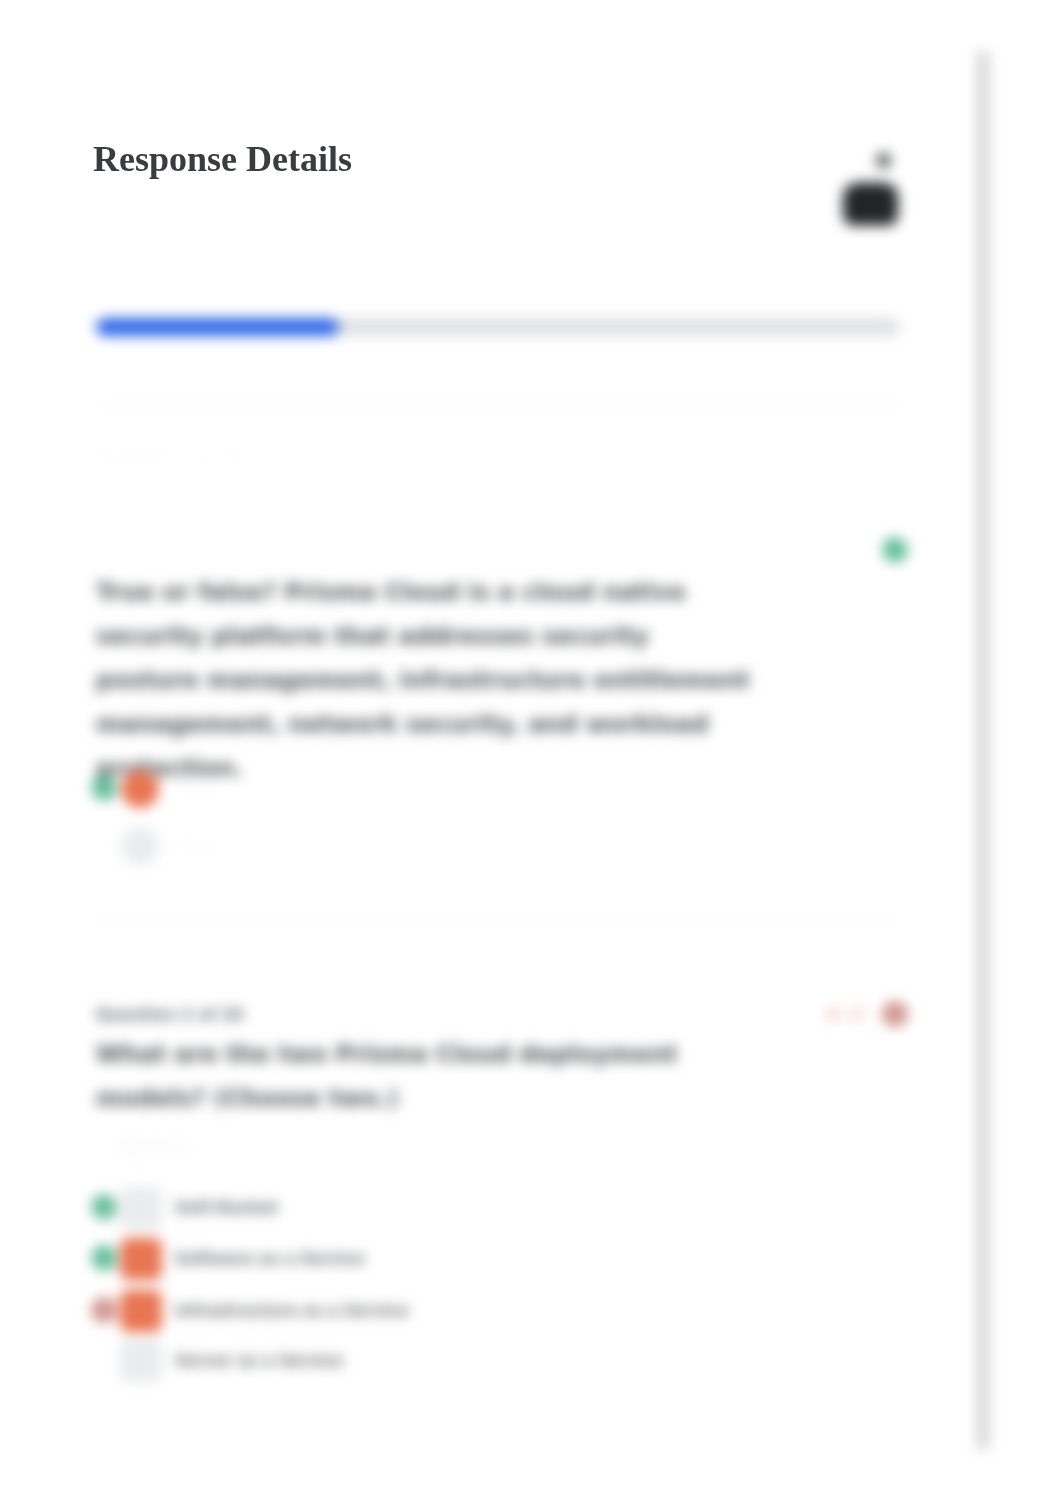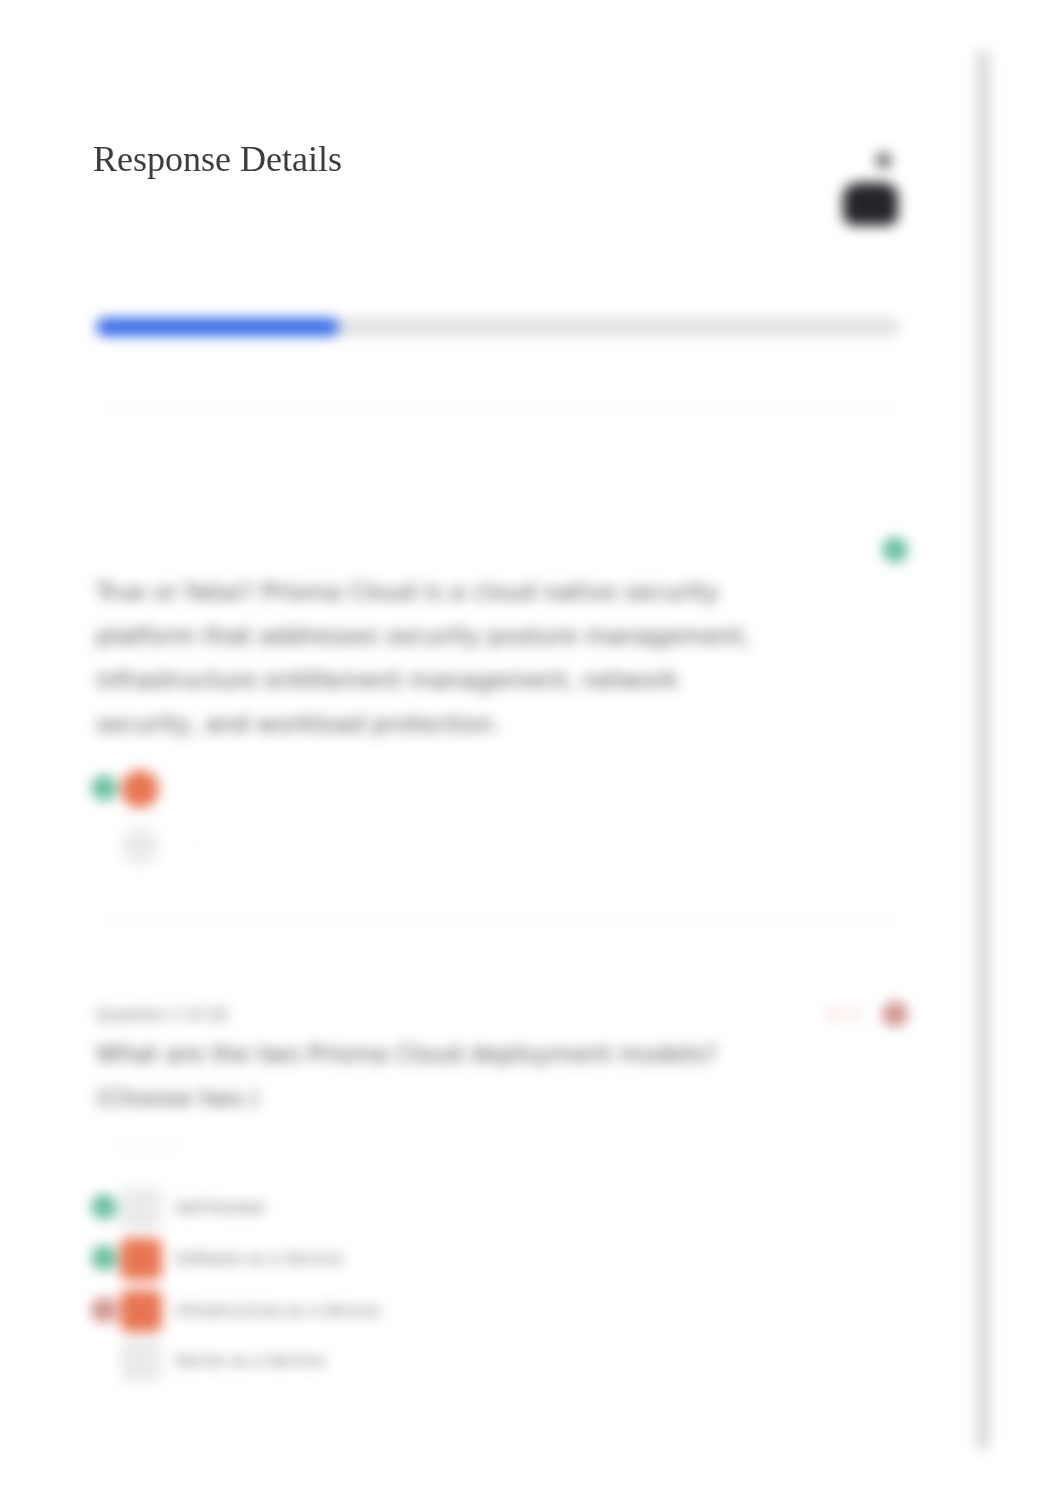--- a/index.html
+++ b/index.html
@@ -1,19 +1,19 @@
 <!DOCTYPE html>
 <html><head>
 <meta charset="utf-8">
 <style>
   html,body{margin:0;padding:0;}
   body{width:1062px;height:1504px;background:#ffffff;
        font-family:"DejaVu Sans",sans-serif;overflow:hidden;
        -webkit-font-smoothing:antialiased;}
-  .page{position:relative;width:1062px;height:1504px;background:#fff;overflow:hidden;}
+  .page{position:relative;width:1062px;height:1504px;background:#fff;overflow:hidden;font-weight:bold;}
 
   
   .title{position:absolute;left:93px;top:139px;
          font-family:"Liberation Serif",serif;font-size:36px;line-height:40px;
          color:#3a3d40;white-space:nowrap;-webkit-font-smoothing:antialiased;
          filter:opacity(0.999);}
 
   
   .blurlayer{position:absolute;left:0;top:0;width:1062px;height:1504px;
              filter:blur(6.5px);}

